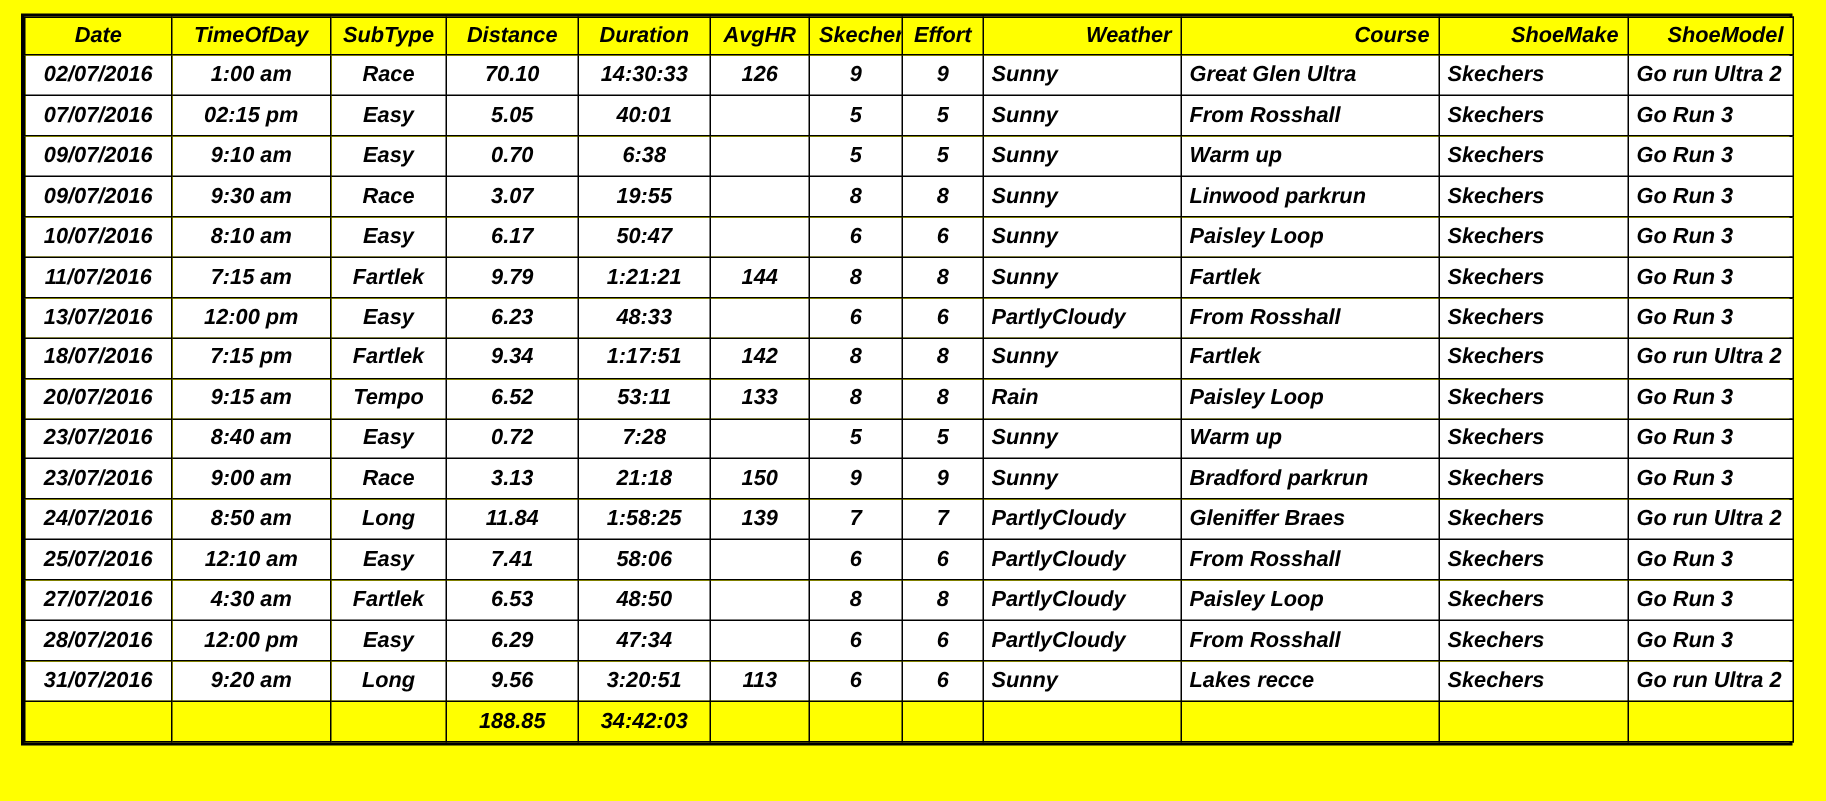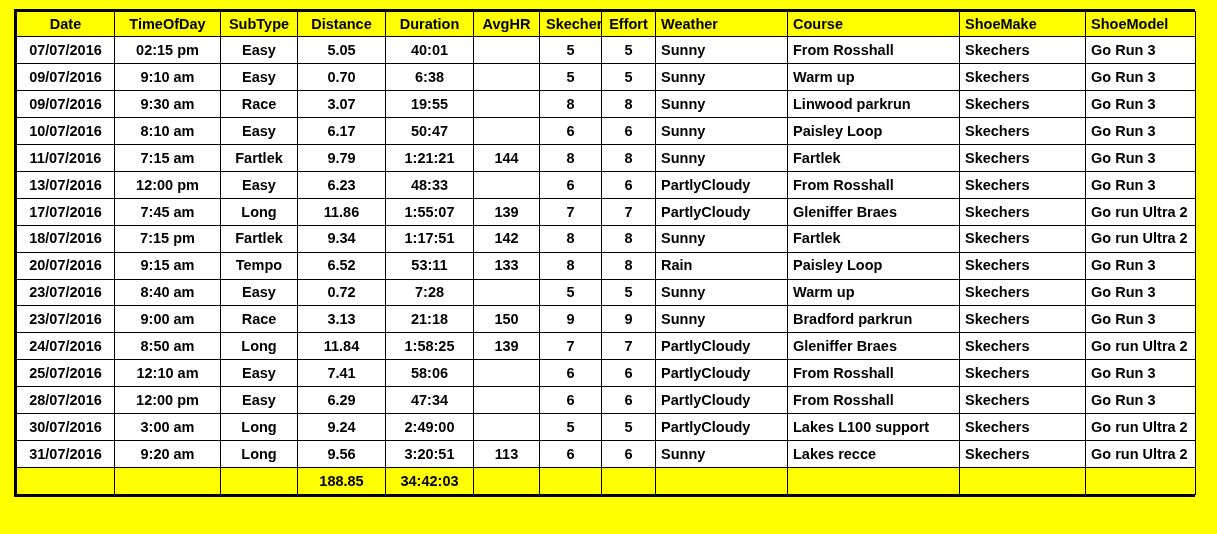--- a/index.html
+++ b/index.html
@@ -13,20 +13,21 @@
     font-family: "Liberation Sans", sans-serif;
     overflow: hidden;
   }
   #sheet {
     position: absolute;
     left: 0;
     top: 0;
     width: 1217px;
     height: 534px;
     background: #FFFF00;
+    font-style: italic;
   }
   #table-wrap {
     position: absolute;
     left: 14px;
     top: 9px;
     width: 1181px;
     height: 488px;
     border: 2px solid #000000;
     box-sizing: border-box;
     background: #FFFF00;
@@ -47,21 +48,21 @@
     padding: 0 6px;
     line-height: 1;
     overflow: hidden;
     white-space: nowrap;
   }
   table.log thead th {
     background: #FFFF00;
     text-align: center;
   }
   table.log thead th.leftheader {
-    text-align: left;
+    text-align: right;
     padding-left: 5px;
   }
   table.log tbody td {
     background: #FFFFFF;
     text-align: center;
   }
   table.log tbody td.txt {
     text-align: left;
     padding-left: 5px;
   }
@@ -113,20 +114,34 @@
           <th>Skechers</th>
           <th>Effort</th>
           <th class="leftheader">Weather</th>
           <th class="leftheader">Course</th>
           <th class="leftheader">ShoeMake</th>
           <th class="leftheader">ShoeModel</th>
         </tr>
       </thead>
       <tbody id="log-body">
           <tr>
+            <td>02/07/2016</td>
+            <td>1:00 am</td>
+            <td>Race</td>
+            <td>70.10</td>
+            <td>14:30:33</td>
+            <td>126</td>
+            <td>9</td>
+            <td>9</td>
+            <td class="txt">Sunny</td>
+            <td class="txt">Great Glen Ultra</td>
+            <td class="txt">Skechers</td>
+            <td class="txt">Go run Ultra 2</td>
+          </tr>
+          <tr>
             <td>07/07/2016</td>
             <td>02:15 pm</td>
             <td>Easy</td>
             <td>5.05</td>
             <td>40:01</td>
             <td></td>
             <td>5</td>
             <td>5</td>
             <td class="txt">Sunny</td>
             <td class="txt">From Rosshall</td>
@@ -195,34 +210,20 @@
             <td>Easy</td>
             <td>6.23</td>
             <td>48:33</td>
             <td></td>
             <td>6</td>
             <td>6</td>
             <td class="txt">PartlyCloudy</td>
             <td class="txt">From Rosshall</td>
             <td class="txt">Skechers</td>
             <td class="txt">Go Run 3</td>
-          </tr>
-          <tr>
-            <td>17/07/2016</td>
-            <td>7:45 am</td>
-            <td>Long</td>
-            <td>11.86</td>
-            <td>1:55:07</td>
-            <td>139</td>
-            <td>7</td>
-            <td>7</td>
-            <td class="txt">PartlyCloudy</td>
-            <td class="txt">Gleniffer Braes</td>
-            <td class="txt">Skechers</td>
-            <td class="txt">Go run Ultra 2</td>
           </tr>
           <tr>
             <td>18/07/2016</td>
             <td>7:15 pm</td>
             <td>Fartlek</td>
             <td>9.34</td>
             <td>1:17:51</td>
             <td>142</td>
             <td>8</td>
             <td>8</td>
@@ -295,46 +296,46 @@
             <td>58:06</td>
             <td></td>
             <td>6</td>
             <td>6</td>
             <td class="txt">PartlyCloudy</td>
             <td class="txt">From Rosshall</td>
             <td class="txt">Skechers</td>
             <td class="txt">Go Run 3</td>
           </tr>
           <tr>
+            <td>27/07/2016</td>
+            <td>4:30 am</td>
+            <td>Fartlek</td>
+            <td>6.53</td>
+            <td>48:50</td>
+            <td></td>
+            <td>8</td>
+            <td>8</td>
+            <td class="txt">PartlyCloudy</td>
+            <td class="txt">Paisley Loop</td>
+            <td class="txt">Skechers</td>
+            <td class="txt">Go Run 3</td>
+          </tr>
+          <tr>
             <td>28/07/2016</td>
             <td>12:00 pm</td>
             <td>Easy</td>
             <td>6.29</td>
             <td>47:34</td>
             <td></td>
             <td>6</td>
             <td>6</td>
             <td class="txt">PartlyCloudy</td>
             <td class="txt">From Rosshall</td>
             <td class="txt">Skechers</td>
             <td class="txt">Go Run 3</td>
-          </tr>
-          <tr>
-            <td>30/07/2016</td>
-            <td>3:00 am</td>
-            <td>Long</td>
-            <td>9.24</td>
-            <td>2:49:00</td>
-            <td></td>
-            <td>5</td>
-            <td>5</td>
-            <td class="txt">PartlyCloudy</td>
-            <td class="txt">Lakes L100 support</td>
-            <td class="txt">Skechers</td>
-            <td class="txt">Go run Ultra 2</td>
           </tr>
           <tr>
             <td>31/07/2016</td>
             <td>9:20 am</td>
             <td>Long</td>
             <td>9.56</td>
             <td>3:20:51</td>
             <td>113</td>
             <td>6</td>
             <td>6</td>

